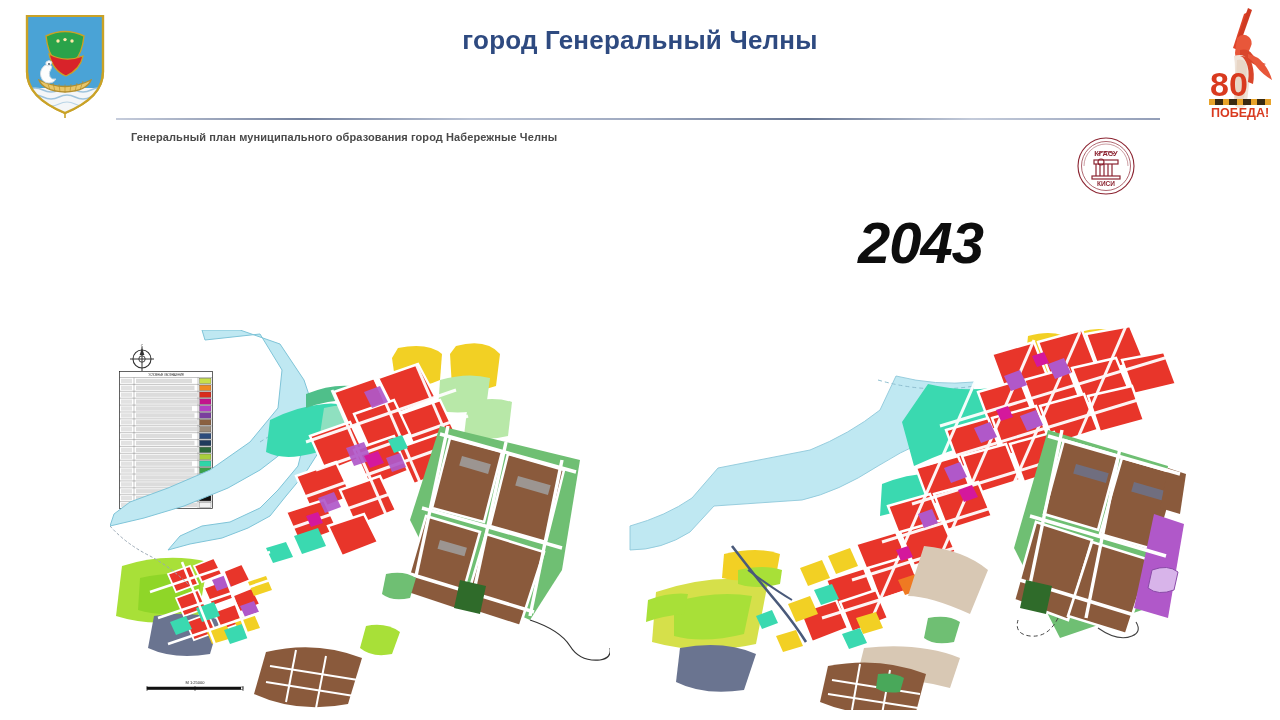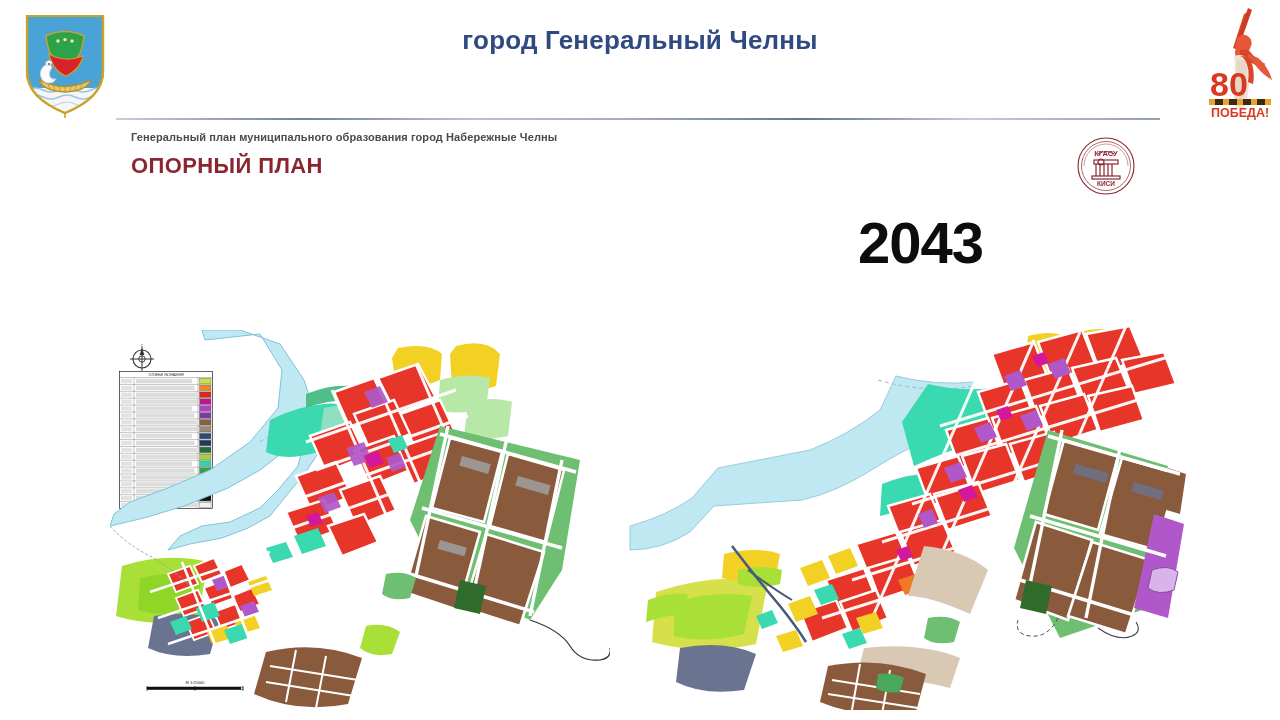--- a/index.html
+++ b/index.html
@@ -47,21 +47,21 @@
   }
   .kgasu-logo{position:absolute;left:1076px;top:136px;width:60px;height:60px;}
 
   
   .year{
     position:absolute;
     font-size:58px;font-weight:bold;color:#0d0d0d;
     letter-spacing:-1px;line-height:1;
   }
   .year-2023{left:306px;top:214px;}
-  .year-2043{left:858px;top:214px;}
+  .year-2043{left:858px;top:214px;font-style:italic;}
 
   
   .map-wrap{position:absolute;}
   .map-2023{left:110px;top:330px;width:500px;height:380px;}
   .map-2043{left:628px;top:318px;width:560px;height:392px;}
   .map-svg{width:100%;height:100%;display:block;}
 
   
   .legend-box{position:absolute;left:118px;top:370px;width:96px;height:140px;}
   .compass{position:absolute;left:126px;top:344px;width:32px;height:30px;}
@@ -146,21 +146,20 @@
           <rect x="61" y="95" width="6" height="6"></rect>
         </g>
       </g>
       <text x="7" y="113" font-size="12.5" font-weight="bold" fill="#d93a1f" font-family="'Liberation Sans',sans-serif">ПОБЕДА!</text>
     </svg>
   </div>
 
   <div class="header-rule"></div>
 
   <div class="sub-small">Генеральный план муниципального образования город Набережные Челны</div>
-  <div class="sub-big">ОПОРНЫЙ ПЛАН</div>
 
   <div class="kgasu-logo">
     <svg viewBox="0 0 60 60" class="map-svg">
       <circle cx="30" cy="30" r="28" fill="#fff" stroke="#8c2532" stroke-width="1.1"></circle>
       <circle cx="30" cy="30" r="24.5" fill="#fff" stroke="#8c2532" stroke-width=".7"></circle>
       <g stroke="#8c2532" stroke-width=".6" fill="none" opacity=".75">
         <path d="M8 30 a22 22 0 0 1 44 0"></path>
       </g>
 
       <g fill="none" stroke="#8c2532" stroke-width="1.2">

